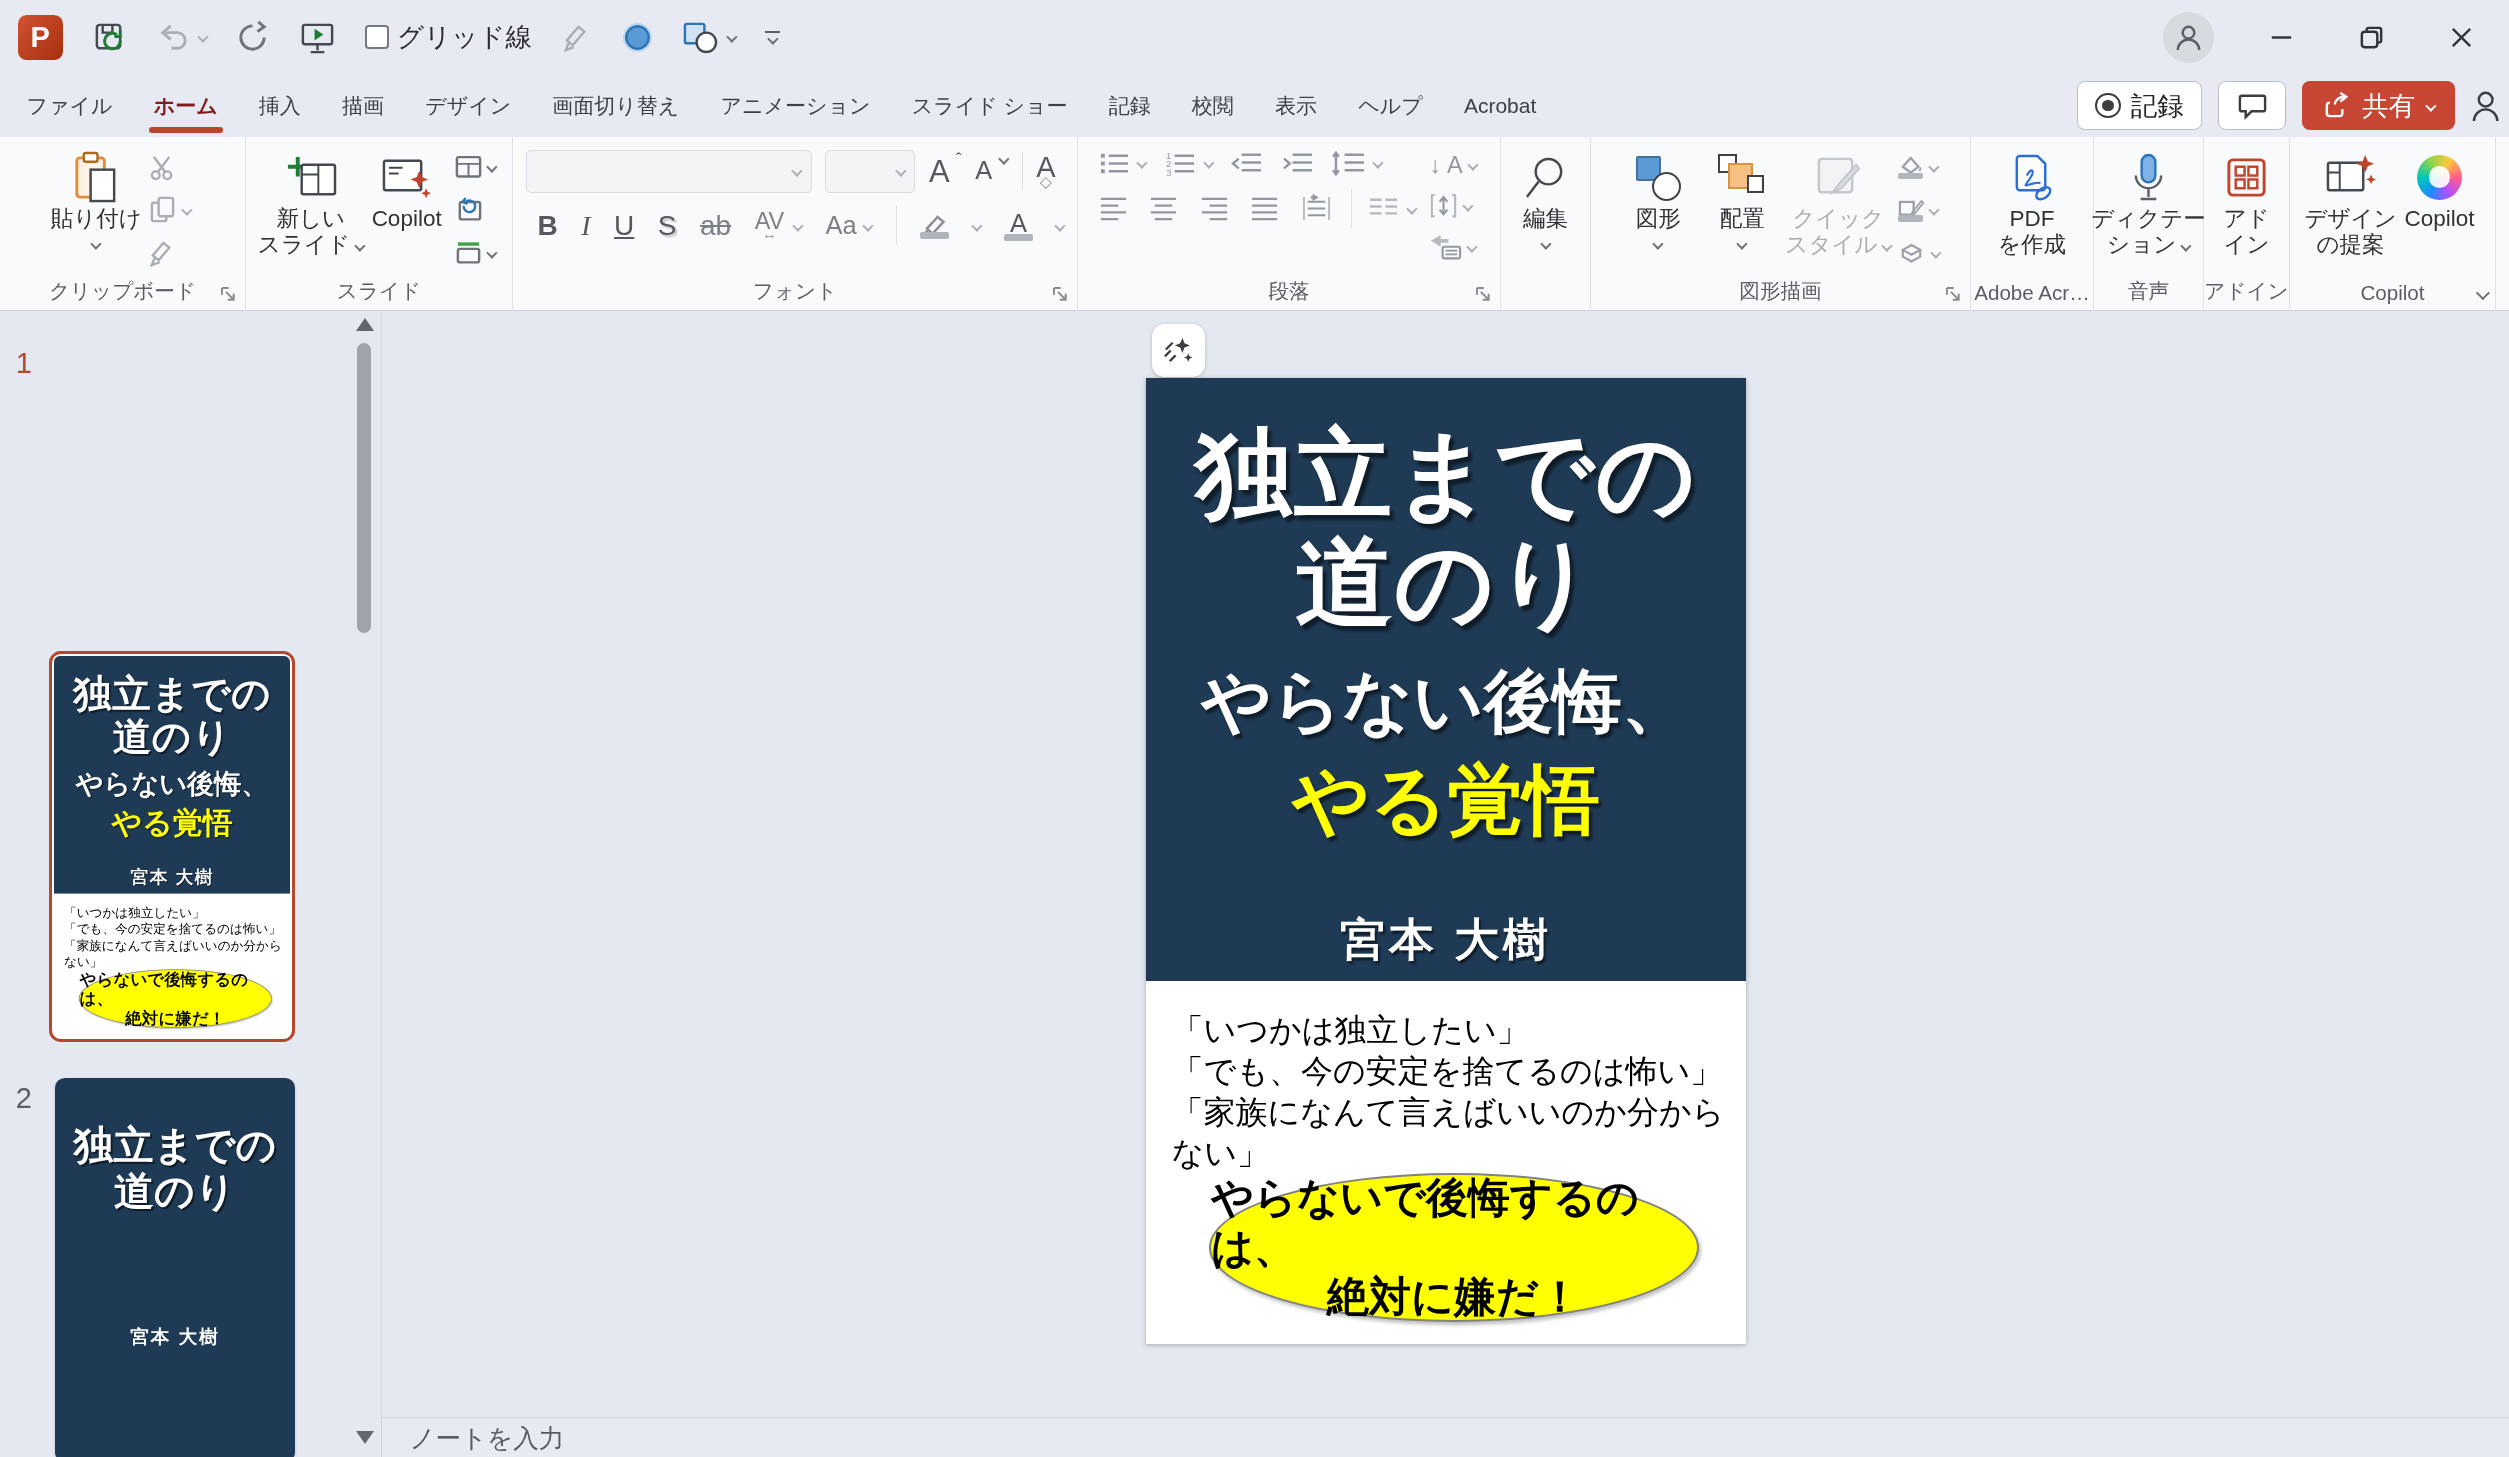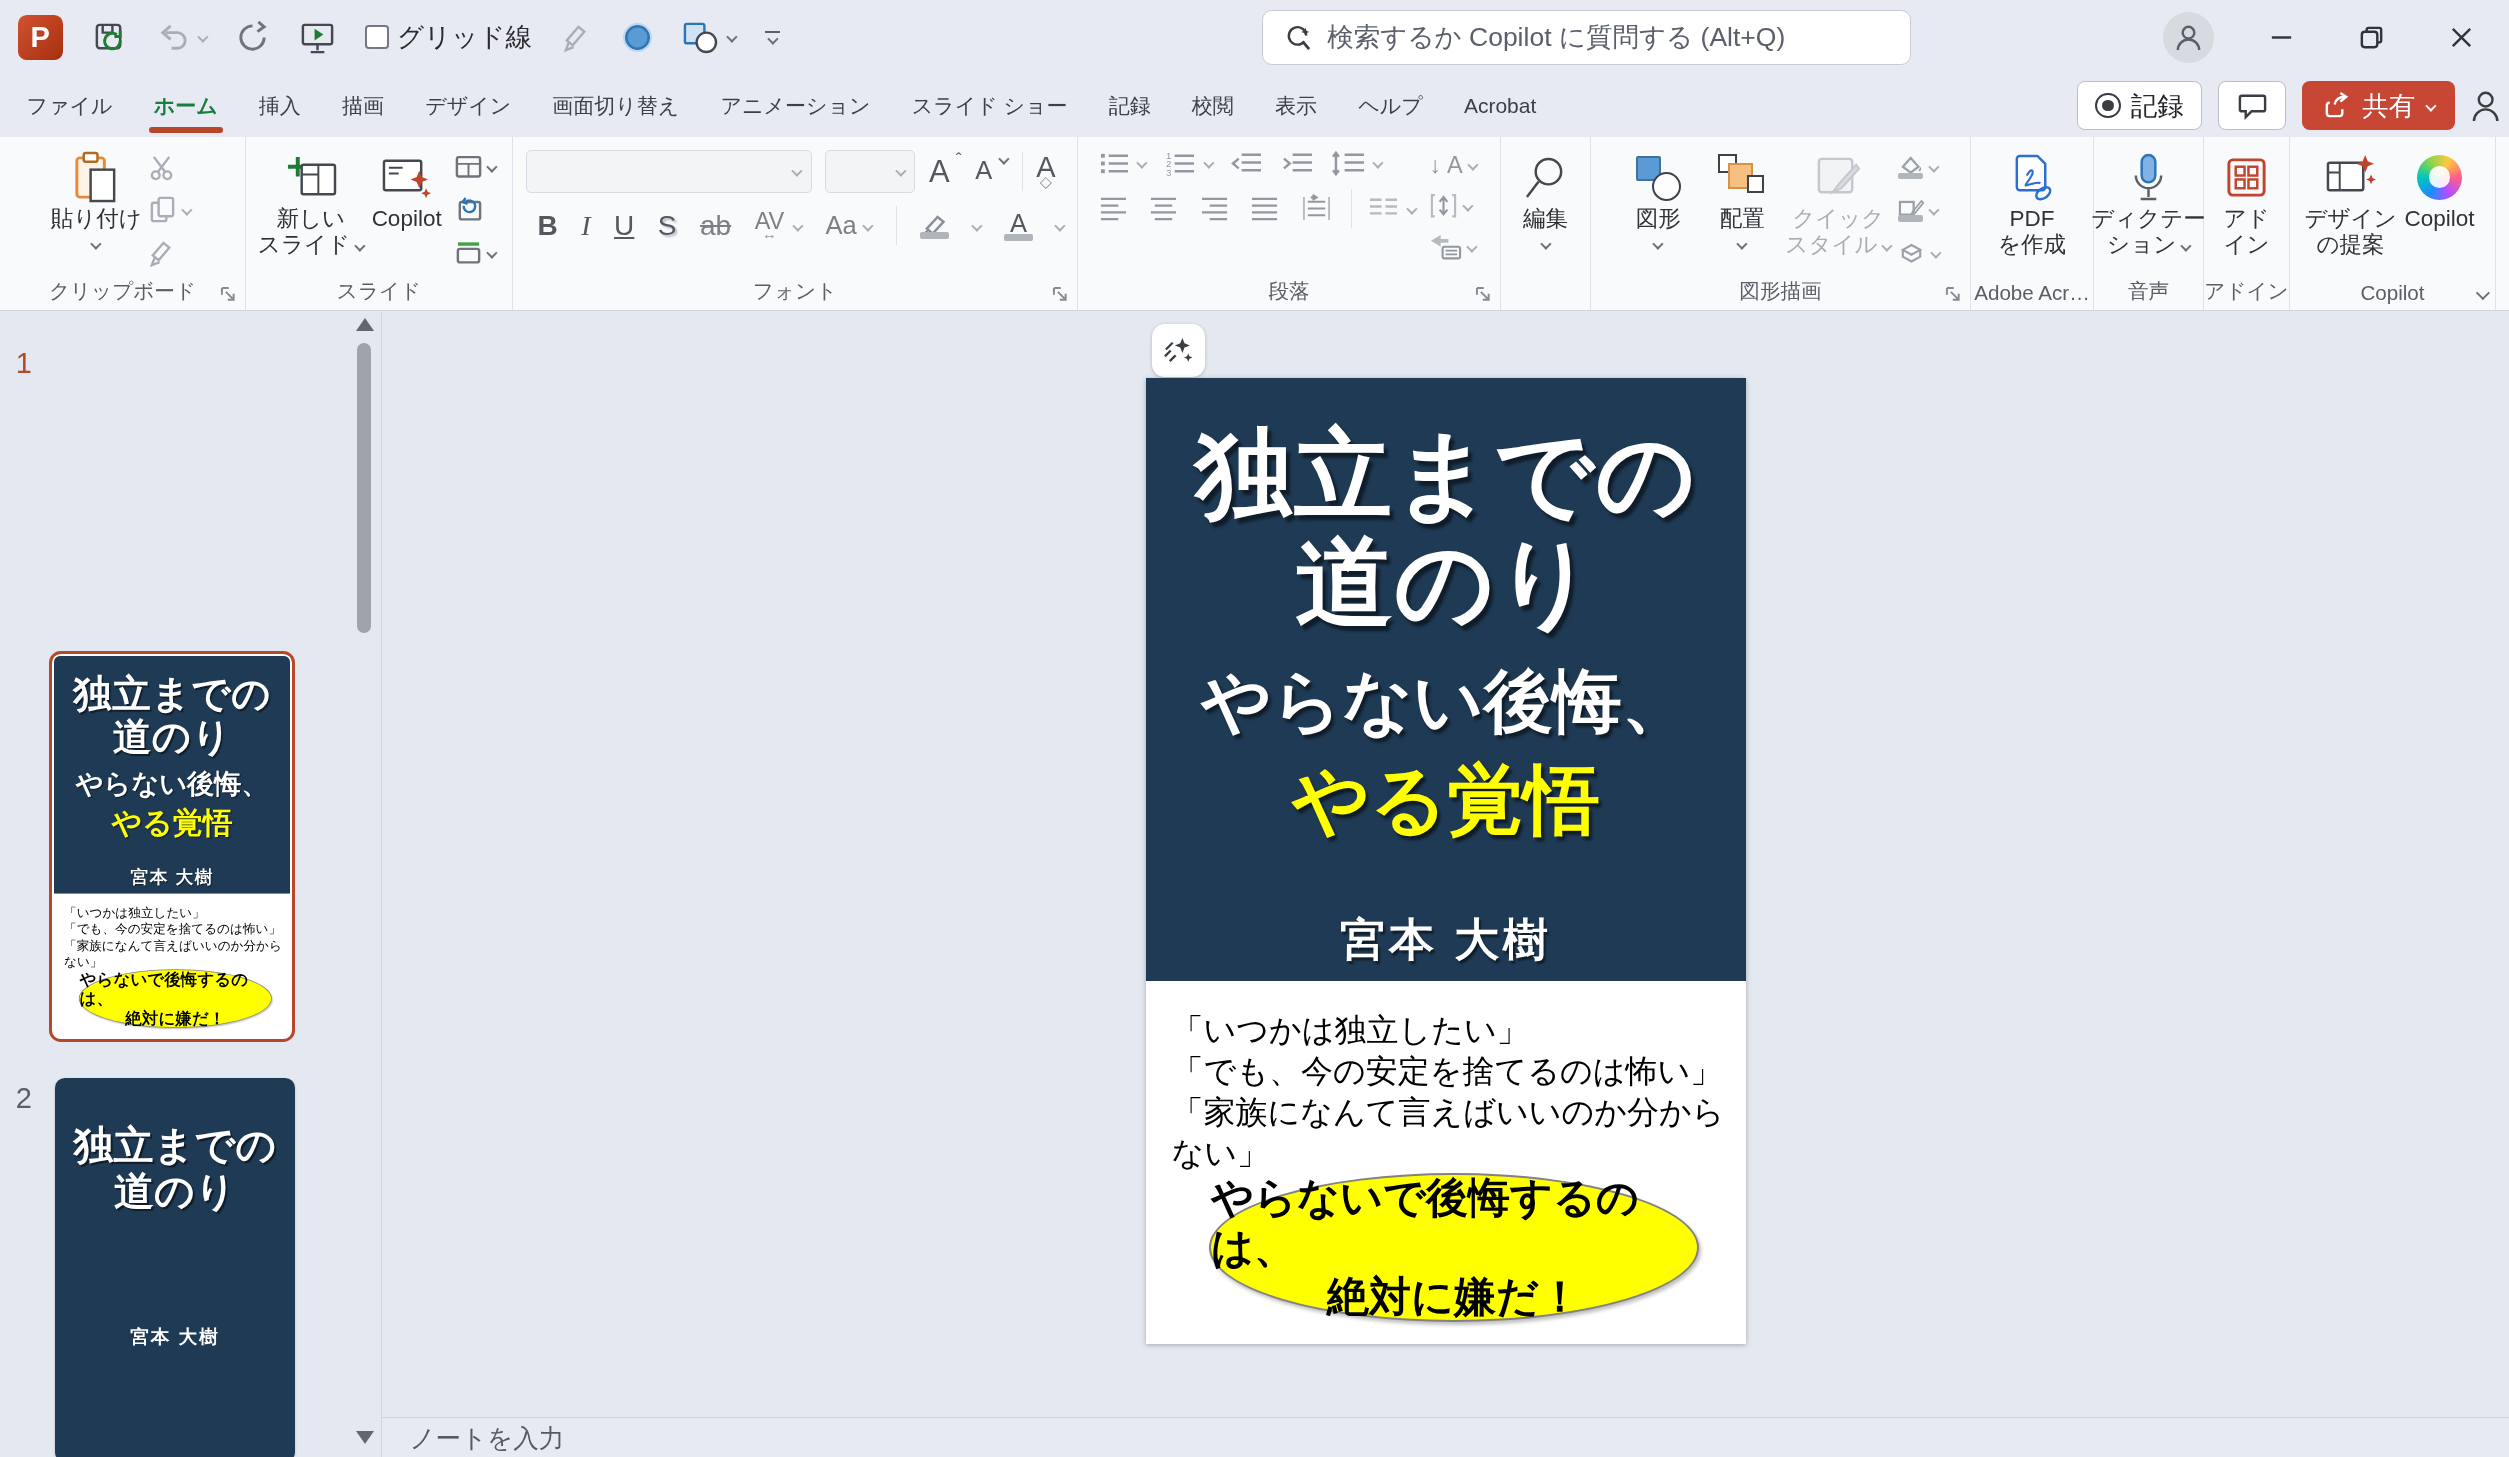--- a/index.html
+++ b/index.html
@@ -37,21 +37,21 @@
     border:1px solid #c7cbd4;border-radius:9.8px;display:flex;align-items:center;gap:13.7px;padding:0 19.6px;}
   .searchbox .ph{font-size:26.5px;color:#5a5f6b;}
   .tb-right{position:absolute;right:0;top:0;height:74px;display:flex;align-items:center;gap:45px;padding-right:25.5px;}
   .avatar{width:51px;height:51px;border-radius:50%;background:#d7dade;display:flex;align-items:center;justify-content:center;}
   .wbtn{width:45px;height:45px;display:flex;align-items:center;justify-content:center;}
 
   
   .tabrow{position:absolute;left:0;top:74px;width:2509px;height:63px;display:flex;align-items:center;}
   .tabs{display:flex;align-items:center;padding-left:5.9px;height:100%;}
   .tab{position:relative;height:100%;display:flex;align-items:center;padding:0 20.6px;font-size:21px;color:#3c3f45;}
-  .tab.sel{font-weight:bold;color:#15803d;font-family:Liberation Serif, serif;}
+  .tab.sel{font-weight:bold;color:#7f1d1d;font-family:Liberation Serif, serif;}
   .tab.sel::after{content:"";position:absolute;left:15.7px;right:15.7px;bottom:3.9px;height:5.9px;border-radius:2.9px;background:var(--accent);}
   .tabrow-right{margin-left:auto;display:flex;align-items:center;gap:15.7px;padding-right:9.8px;}
   .pillbtn{height:49px;border:1.5px solid #b9bdc6;background:#fff;border-radius:7.8px;display:flex;align-items:center;gap:9.8px;padding:0 17.6px;font-size:26.5px;color:#24262b;}
   .rec-dot{width:25.5px;height:25.5px;border:2.9px solid #3a3d42;border-radius:50%;display:flex;align-items:center;justify-content:center;}
   .rec-dot i{width:11.8px;height:11.8px;border-radius:50%;background:#3a3d42;}
   .sharebtn{height:49px;background:var(--share);color:#fff;border-radius:7.8px;display:flex;align-items:center;gap:11.8px;padding:0 19.6px;font-size:26.5px;}
   .sharebtn .chv{border-color:#fff;}
   .cutoff-person{width:29px;overflow:hidden;flex:none;}
 
   
@@ -186,28 +186,20 @@
       </svg>
       <span class="chv sm"></span>
     </div>
     <div class="more-cmd">
       <span class="bar"></span>
       <span class="chv sm"></span>
     </div>
   </div>
 
 
-  <div class="searchbox">
-    <svg width="31" height="31" viewBox="0 0 32 32">
-      <path d="M22 20 a9 9 0 1 1 2 -6" fill="none" stroke="#3a3d42" stroke-width="2.5"></path>
-      <path d="M23 6 l1.2 3 3 1.2 -3 1.2 -1.2 3 -1.2 -3 -3 -1.2 3 -1.2 z" fill="#3a3d42"></path>
-      <path d="M21 21 l6 7" stroke="#3a3d42" stroke-width="3"></path>
-    </svg>
-    <span class="ph">検索するか Copilot に質問する (Alt+Q)</span>
-  </div>
 
   <div class="tb-right">
     <div class="avatar">
       <svg width="33" height="33" viewBox="0 0 34 34">
         <circle cx="17" cy="12" r="6" fill="none" stroke="#5a5f66" stroke-width="2.5"></circle>
         <path d="M6 30 a11 11 0 0 1 22 0" fill="none" stroke="#5a5f66" stroke-width="2.5"></path>
       </svg>
     </div>
     <div class="wbtn">
       <svg width="29" height="29" viewBox="0 0 30 30">

